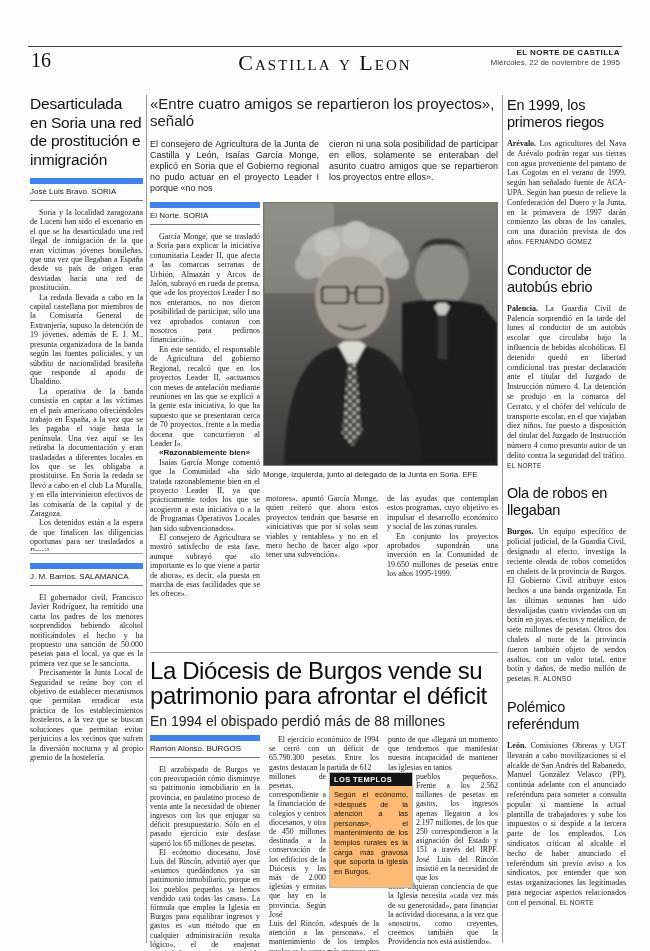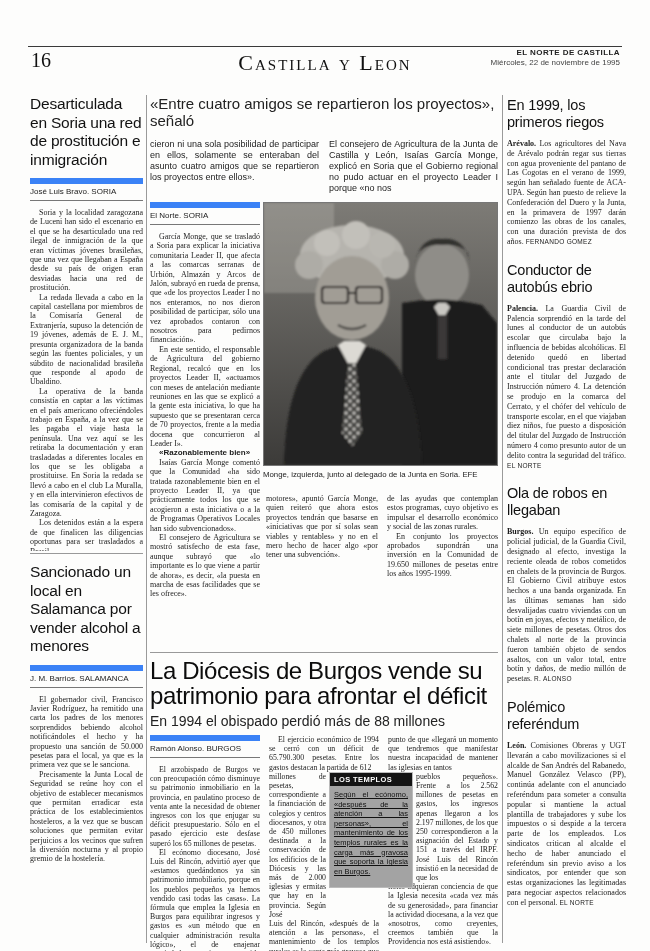--- a/index.html
+++ b/index.html
@@ -54,25 +54,25 @@
           padding-top:5px;box-sizing:border-box;overflow:hidden;}
   .h-bot{font:400 24px/25px "Liberation Sans", sans-serif;letter-spacing:-.4px;color:#0c0c0c;margin:0 0 5px;}
   .sub-bot{font:400 14px/16px "Liberation Sans", sans-serif;color:#222;margin:0 0 6px;}
   .brow{position:relative;height:225px;}
   .bcol{position:absolute;top:0;width:110px;height:225px;overflow:hidden;}
   #bcol1{left:0;} #bcol2{left:119px;} #bcol3{left:238px;}
   .pt{font-size:7.8px;line-height:9.2px;text-align:justify;color:#1c1c1c;}
   .pt.ind{text-indent:9px;}
   .narrowL{width:57px;}
   .narrowR{width:82px;margin-left:28px;}
-  .inset{position:absolute;left:180px;top:38px;width:82px;height:114px;background:#a3a3a3;
+  .inset{position:absolute;left:180px;top:38px;width:82px;height:114px;background:#fdba74;
          box-shadow:0 0 0 1px #bbb;}
   .inset-t{background:#141414;color:#fff;font:700 7.5px/13px "Liberation Sans", sans-serif;
            padding:0 4px;letter-spacing:.4px;}
-  .inset-b{font:400 7.5px/9.6px "Liberation Sans", sans-serif;padding:4px 4px;color:#111;text-align:justify;text-decoration:underline;}
+  .inset-b{font:400 7.5px/9.6px "Liberation Sans", sans-serif;padding:4px 4px;color:#111;text-align:justify;}
 
   
   #sidebar{position:absolute;left:507px;top:97px;width:119px;height:850px;overflow:hidden;}
   .sb-item{margin-bottom:15px;}
   .h-sb{font:400 14.5px/17px "Liberation Sans", sans-serif;color:#111;margin:0 0 8px;letter-spacing:-.2px;}
   .sb-item p{font-size:8px;line-height:9.8px;text-align:justify;margin:0;color:#1c1c1c;}
 </style>
 </head>
 <body>
 
@@ -94,33 +94,32 @@
     <div class="byline">José Luis Bravo. SORIA</div>
     <div class="bt">
       <p>Soria y la localidad zaragozana de Luceni han sido el escenario en el que se ha desarticulado una red ilegal de inmigración de la que eran víctimas jóvenes brasileñas, que una vez que llegaban a España desde su país de origen eran desviadas hacia una red de prostitución.</p>
       <p>La redada llevada a cabo en la capital castellana por miembros de la Comisaría General de Extranjería, supuso la detención de 19 jóvenes, además de E. J. M., presunta organizadora de la banda según las fuentes policiales, y un súbdito de nacionalidad brasileña que responde al apodo de Ubaldino.</p>
       <p>La operativa de la banda consistía en captar a las víctimas en el país americano ofreciéndoles trabajo en España, a la vez que se les pagaba el viaje hasta la península. Una vez aquí se les retiraba la documentación y eran trasladadas a diferentes locales en los que se les obligaba a prostituirse. En Soria la redada se llevó a cabo en el club La Muralla, y en ella intervinieron efectivos de las comisaría de la capital y de Zaragoza.</p>
       <p>Los detenidos están a la espera de que finalicen las diligencias oportunas para ser trasladados a Brasil.</p>
     </div>
   </div>
 
   <div class="colL" id="art2">
-    <h2 class="h-sm">Sancionado un local en Salamanca por vender alcohol a menores</h2>
     <div class="byline">J. M. Barrios. SALAMANCA</div>
     <div class="bt">
       <p>El gobernador civil, Francisco Javier Rodríguez, ha remitido una carta los padres de los menores sorprendidos bebiendo alcohol notificándoles el hecho y ha propuesto una sanción de 50.000 pesetas para el local, ya que es la primera vez que se le sanciona.</p>
       <p>Precisamente la Junta Local de Seguridad se reúne hoy con el objetivo de establecer mecanismos que permitan erradicar esta práctica de los establecimientos hosteleros, a la vez que se buscan soluciones que permitan evitar perjuicios a los vecinos que sufren la diversión nocturna y al propio gremio de la hostelería.</p>
     </div>
   </div>
 
   <div id="main">
     <div class="sub-main">«Entre cuatro amigos se repartieron los proyectos», señaló</div>
     <div class="lead">
+      <div>El consejero de Agricultura de la Junta de Castilla y León, Isaías García Monge, explicó en Soria que el Gobierno regional no pudo actuar en el proyecto Leader I porque «no nos</div>
       <div>cieron ni una sola posibilidad de participar en ellos, solamente se enteraban del asunto cuatro amigos que se repartieron los proyectos entre ellos».</div>
-      <div>El consejero de Agricultura de la Junta de Castilla y León, Isaías García Monge, explicó en Soria que el Gobierno regional no pudo actuar en el proyecto Leader I porque «no nos</div>
     </div>
     <div class="main-body">
       <div class="mcol bt" id="mcol1">
         <div class="byline">El Norte. SORIA</div>
         <p>García Monge, que se trasladó a Soria para explicar la iniciativa comunitaria Leader II, que afecta a las comarcas serranas de Urbión, Almazán y Arcos de Jalón, subrayó en rueda de prensa, que «de los proyectos Leader I no nos enteramos, no nos dieron posibilidad de participar, sólo una vez aprobados contaron con nosotros para pedirnos financiación».</p>
         <p>En este sentido, el responsable de Agricultura del gobierno Regional, recalcó que en los proyectos Leader II, «actuamos con meses de antelación mediante reuniones en las que se explicó a la gente esta iniciativa, lo que ha supuesto que se presentaran cerca de 70 proyectos, frente a la media docena que concurrieron al Leader I».</p>
         <p class="crosshead">«Razonablemente bien»</p>
         <p>Isaías García Monge comentó que la Comunidad «ha sido tratada razonablemente bien en el proyecto Leader II, ya que prácticamente todos los que se acogieron a esta iniciativa o a la de Programas Operativos Locales han sido subvencionados».</p>
         <p>El consejero de Agricultura se mostró satisfecho de esta fase, aunque subrayó que «lo importante es lo que viene a partir de ahora», es decir, «la puesta en marcha de esas facilidades que se les ofrece».</p>
 

